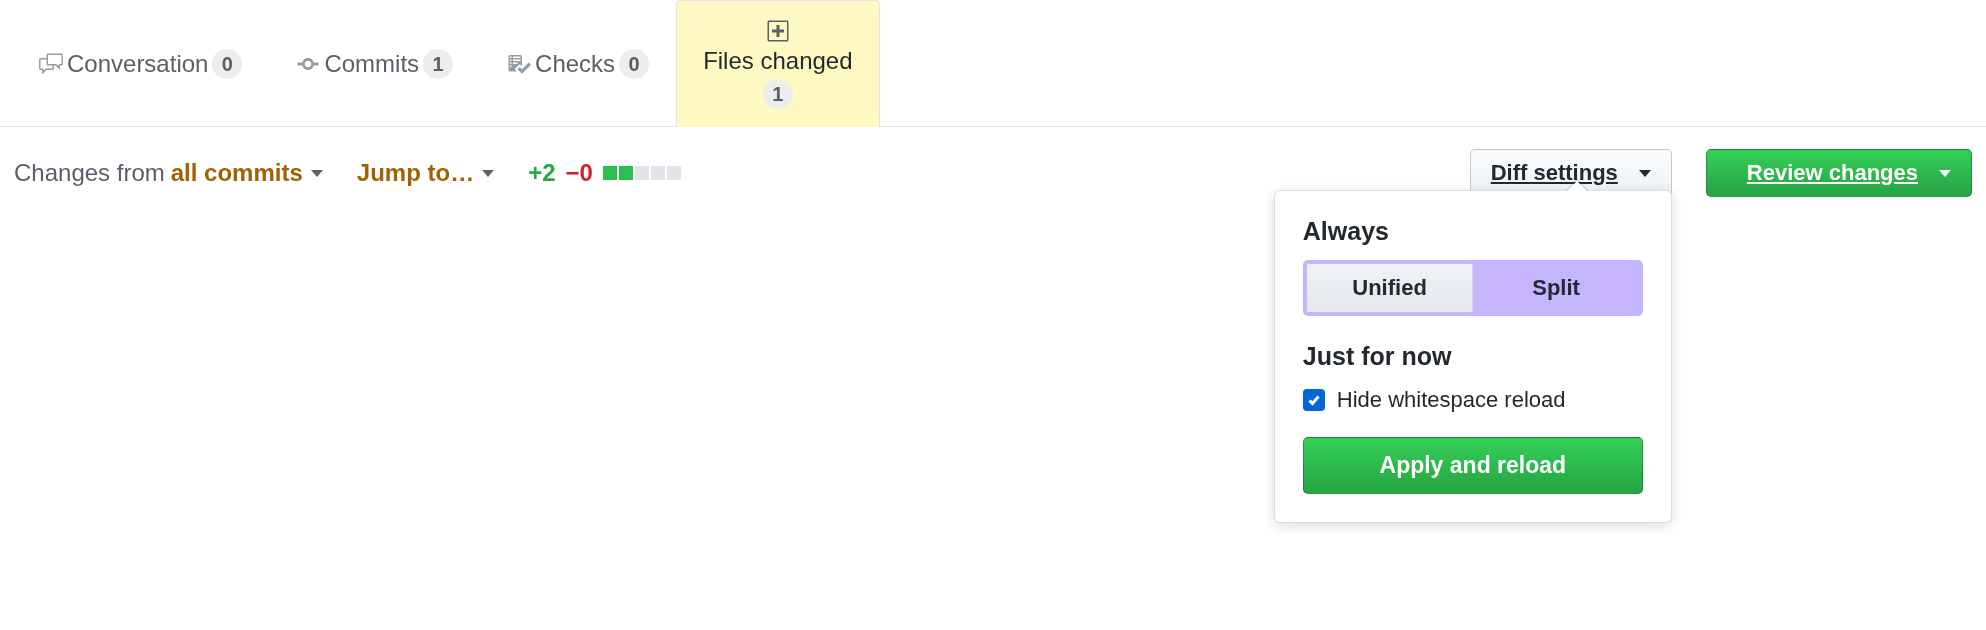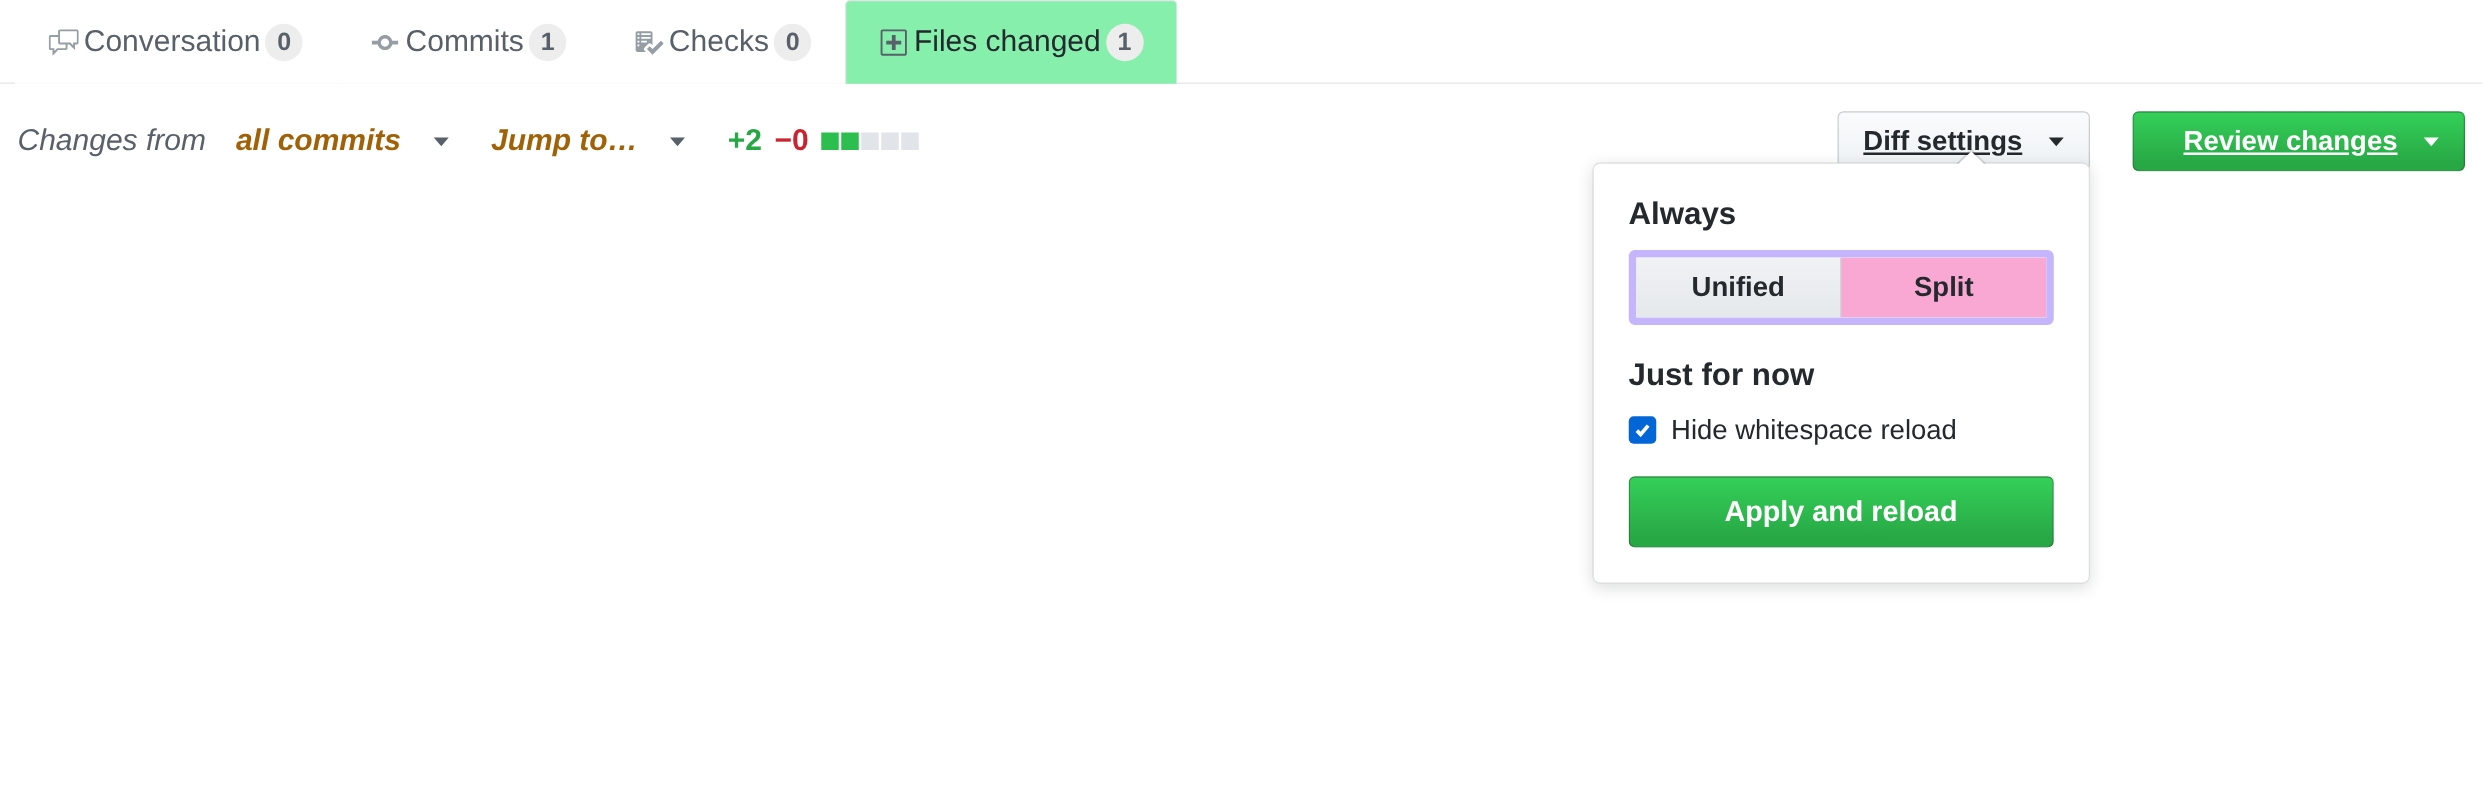--- a/index.html
+++ b/index.html
@@ -28,21 +28,22 @@
     border: 1px solid transparent;
     border-bottom: none;
     margin-bottom: -1px;
     background: #fff;
   }
   .tab.selected {
     color: #24292e;
     border-color: #e1e4e8;
     border-top-left-radius: 4px;
     border-top-right-radius: 4px;
-    background: #86efac;
+    background: #fef9c3;
+    flex-direction: column;
   }
   .tab .octicon { fill: #959da5; flex-shrink: 0; }
   .tab.selected .octicon { fill: #586069; }
   .counter {
     display: inline-flex;
     align-items: center;
     justify-content: center;
     min-width: 30px;
     height: 30px;
     padding: 0 8px;
@@ -52,21 +53,21 @@
     background: #ededed;
     border-radius: 20px;
   }
   .toolbar {
     display: flex;
     align-items: center;
     padding: 22px 14px;
     gap: 34px;
   }
   .toolbar-left { display: flex; align-items: center; gap: 34px; flex: 1; }
-  .tb-text { font-size: 24px; color: #586069; display: flex; align-items: center; gap: 24px; cursor: pointer; font-style: italic; }
+  .tb-text { font-size: 24px; color: #586069; display: flex; align-items: center; gap: 6px; cursor: pointer; }
   .tb-text strong { color: #a16207; font-weight: 600; }
   .caret-down {
     display: inline-block;
     width: 0; height: 0;
     border-left: 6px solid transparent;
     border-right: 6px solid transparent;
     border-top: 7px solid #586069;
     margin-left: 2px;
   }
   .diffstat { display: flex; align-items: center; gap: 10px; font-size: 24px; font-weight: 600; }
@@ -130,33 +131,33 @@
   }
   .popover h3 {
     margin: 4px 0 14px;
     font-size: 25px;
     font-weight: 700;
     color: #24292e;
   }
   .seg {
     display: flex;
     width: 100%;
-    border: 6px solid #c4b5fd;
+    border: 4px solid #c4b5fd;
     border-radius: 5px;
     overflow: hidden;
     margin-bottom: 26px;
     align-items: center;
   }
   .seg button {
     flex: 1;
     padding: 11px 0;
     font-size: 22px;
     font-weight: 600;
     border: none;
-    background: #f9a8d4;
+    background: #c4b5fd;
     cursor: pointer;
     color: #24292e;
   }
   .seg button.active {
     background: linear-gradient(-180deg,#f0f2f4,#e6e9ec 90%);
   }
   .seg button + button { border-left: 1px solid #d1d5da; }
   .check-row {
     display: flex;
     align-items: center;

